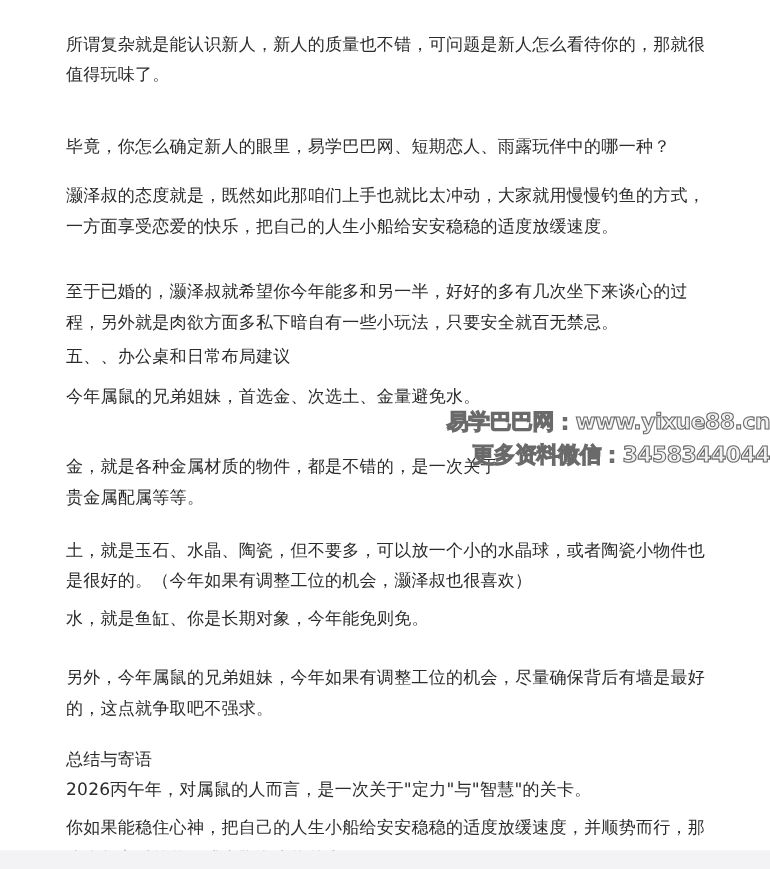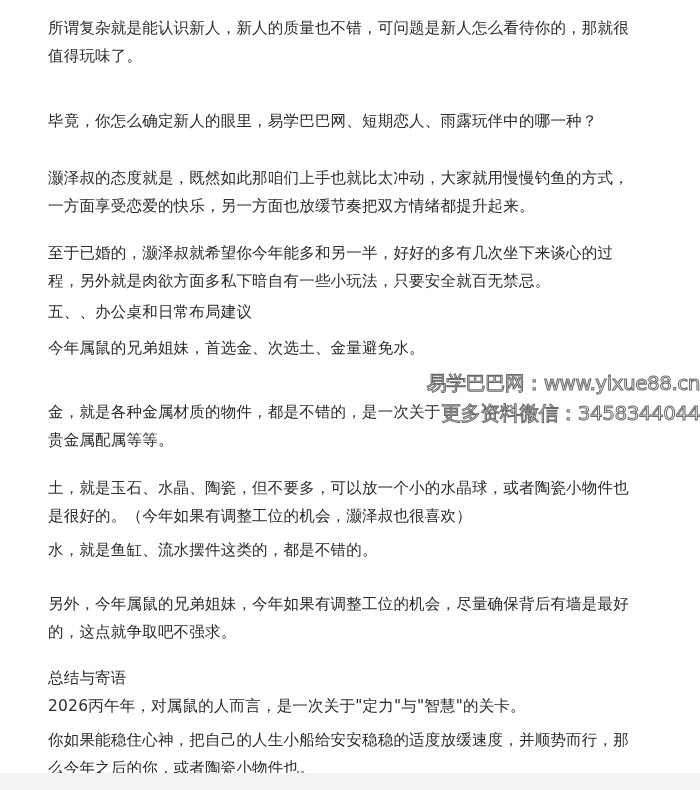--- a/index.html
+++ b/index.html
@@ -6,26 +6,26 @@
   body {
     width: 700px; height: 790px; overflow: hidden; position: relative;
     background: #ffffff;
     font-family: "DejaVu Sans", "Liberation Sans", sans-serif;
     color: #2b2b2b;
   }
   .article { position: absolute; left: 48px; top: 0; width: 630px; }
   .p {
     position: absolute; left: 0; width: 630px;
     font-size: 15.5px; line-height: 28px; letter-spacing: 0.2px;
-    margin: 0; white-space: normal;
+    margin: 12px; white-space: normal;
   }
   .line { display: block; white-space: nowrap; }
   .watermark {
     position: absolute; left: 330px; top: 368px; width: 370px;
-    font-family: "DejaVu Sans", sans-serif; font-weight: normal;
+    font-family: "DejaVu Sans", sans-serif; font-weight: bold;
     font-size: 20px; line-height: 30px; color: #f2f2f2;
     -webkit-text-stroke: 1px #6a6a6a;
     text-align: right; letter-spacing: -0.5px;
   }
   .wm-line { display: block; white-space: nowrap; }
   .footer-band {
     position: absolute; left: 0; top: 773px; width: 700px; height: 17px;
     background: #f3f3f5;
   }
 </style>
@@ -33,44 +33,44 @@
 <body>
 
 <div class="article">
   <p class="p" style="top:14px">
     <span class="line">所谓复杂就是能认识新人，新人的质量也不错，可问题是新人怎么看待你的，那就很</span>
     <span class="line">值得玩味了。</span>
   </p>
   <p class="p" style="top:107px">
     <span class="line">毕竟，你怎么确定新人的眼里，易学巴巴网、短期恋人、雨露玩伴中的哪一种？</span>
   </p>
-  <p class="p" style="top:164px">
+  <p class="p" style="top:152px">
     <span class="line">灏泽叔的态度就是，既然如此那咱们上手也就比太冲动，大家就用慢慢钓鱼的方式，</span>
-    <span class="line">一方面享受恋爱的快乐，另一方面也放缓节奏把双方情绪都提升起来。</span>
+    <span class="line">一方面享受恋爱的快乐，把自己的人生小船给安安稳稳的适度放缓速度。</span>
   </p>
   <p class="p" style="top:239px">
     <span class="line">至于已婚的，灏泽叔就希望你今年能多和另一半，好好的多有几次坐下来谈心的过</span>
     <span class="line">程，另外就是肉欲方面多私下暗自有一些小玩法，只要安全就百无禁忌。</span>
   </p>
   <p class="p" style="top:298px">
     <span class="line">五、、办公桌和日常布局建议</span>
   </p>
   <p class="p" style="top:334px">
     <span class="line">今年属鼠的兄弟姐妹，首选金、次选土、金量避免水。</span>
   </p>
   <p class="p" style="top:398px">
     <span class="line">金，就是各种金属材质的物件，都是不错的，是一次关于</span>
     <span class="line">贵金属配属等等。</span>
   </p>
   <p class="p" style="top:474px">
     <span class="line">土，就是玉石、水晶、陶瓷，但不要多，可以放一个小的水晶球，或者陶瓷小物件也</span>
     <span class="line">是很好的。（今年如果有调整工位的机会，灏泽叔也很喜欢）</span>
   </p>
   <p class="p" style="top:536px">
-    <span class="line">水，就是鱼缸、流水摆件这类的，都是不错的。</span>
+    <span class="line">水，就是鱼缸、你是长期对象，今年能免则免。</span>
   </p>
   <p class="p" style="top:590px">
     <span class="line">另外，今年属鼠的兄弟姐妹，今年如果有调整工位的机会，尽量确保背后有墙是最好</span>
     <span class="line">的，这点就争取吧不强求。</span>
   </p>
   <p class="p" style="top:664px">
     <span class="line">总结与寄语</span>
     <span class="line">2026丙午年，对属鼠的人而言，是一次关于"定力"与"智慧"的关卡。</span>
   </p>
   <p class="p" style="top:726px">

